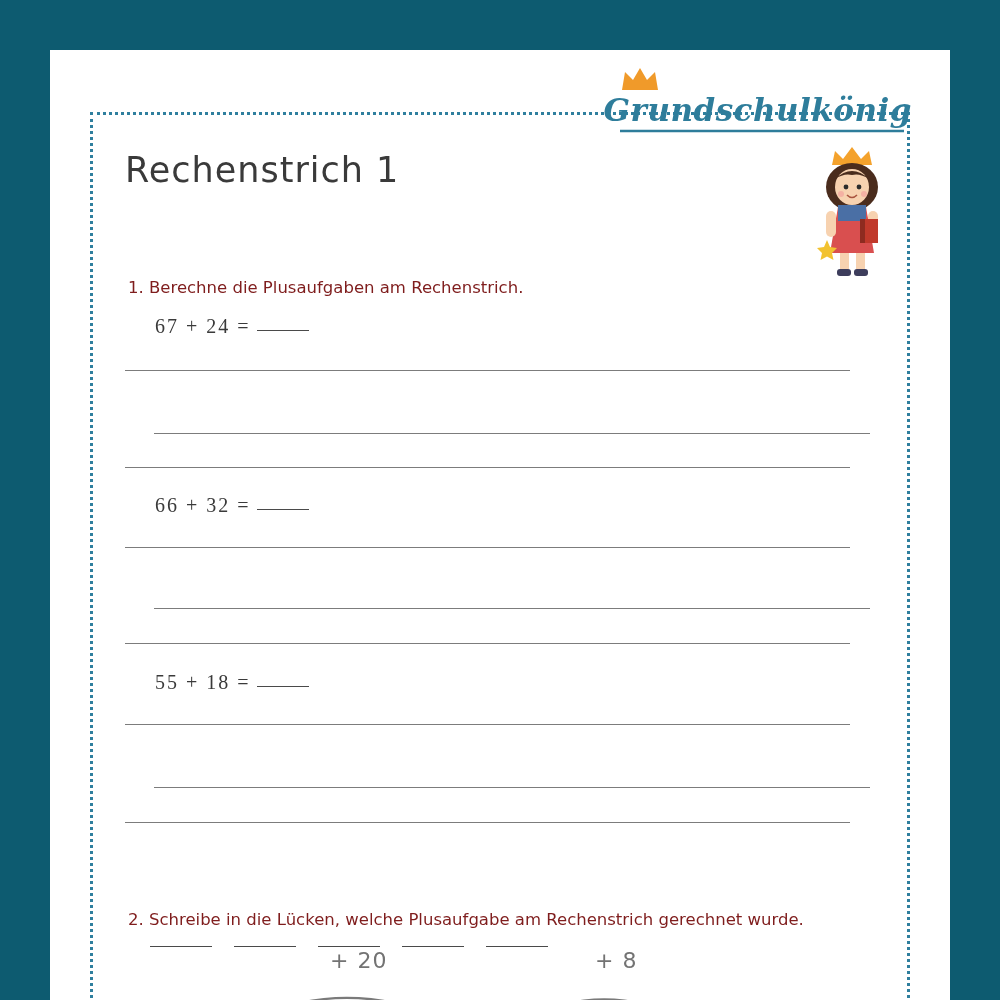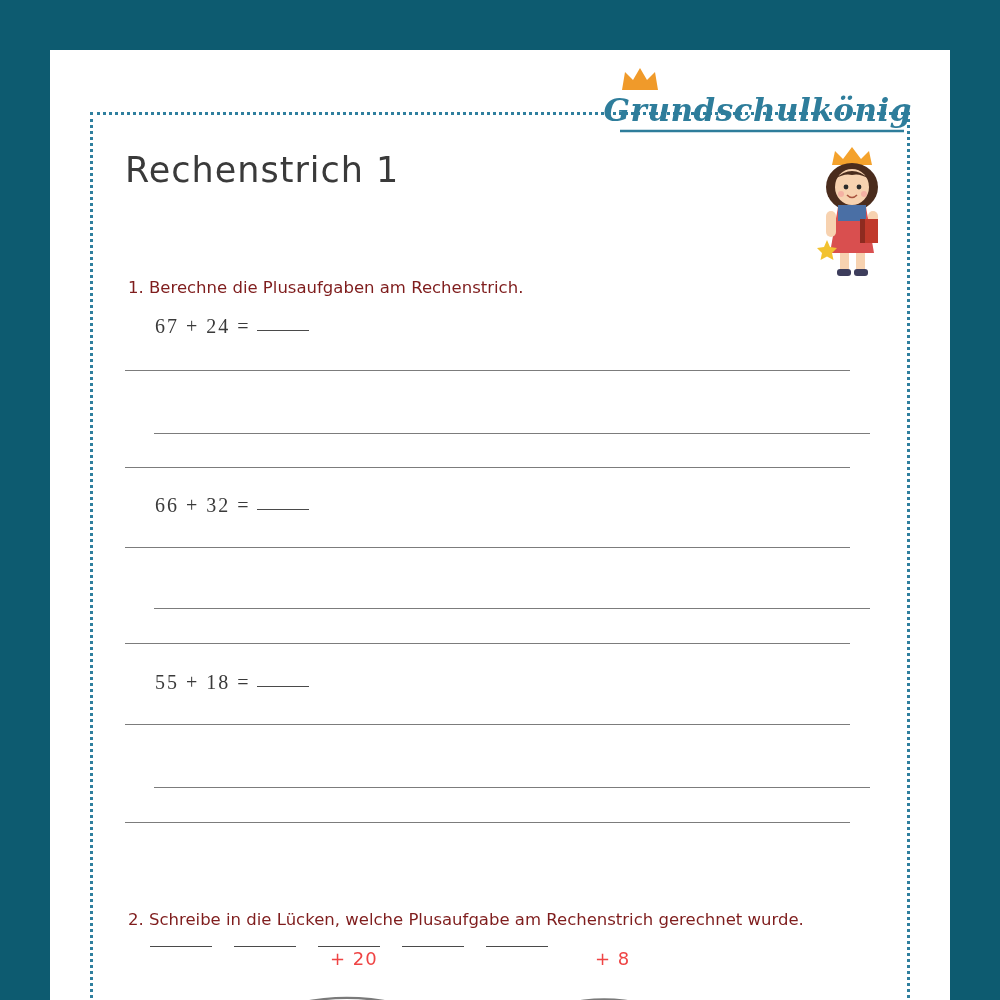--- a/index.html
+++ b/index.html
@@ -110,22 +110,22 @@
     display: flex;
     gap: 22px;
   }
   .gap-slot {
     width: 62px;
     border-bottom: 1.6px solid #4a4a4a;
     height: 18px;
   }
   .arrow-label {
     position: absolute;
-    font-size: 18px;
-    color: #ef4444;
+    font-size: 22px;
+    color: #737373;
     letter-spacing: 1px;
   }
   .arrow-svg { position: absolute; }
 </style>
 </head>
 <body>
 
 <div class="page">
 
   <div class="dotted-frame"></div>

